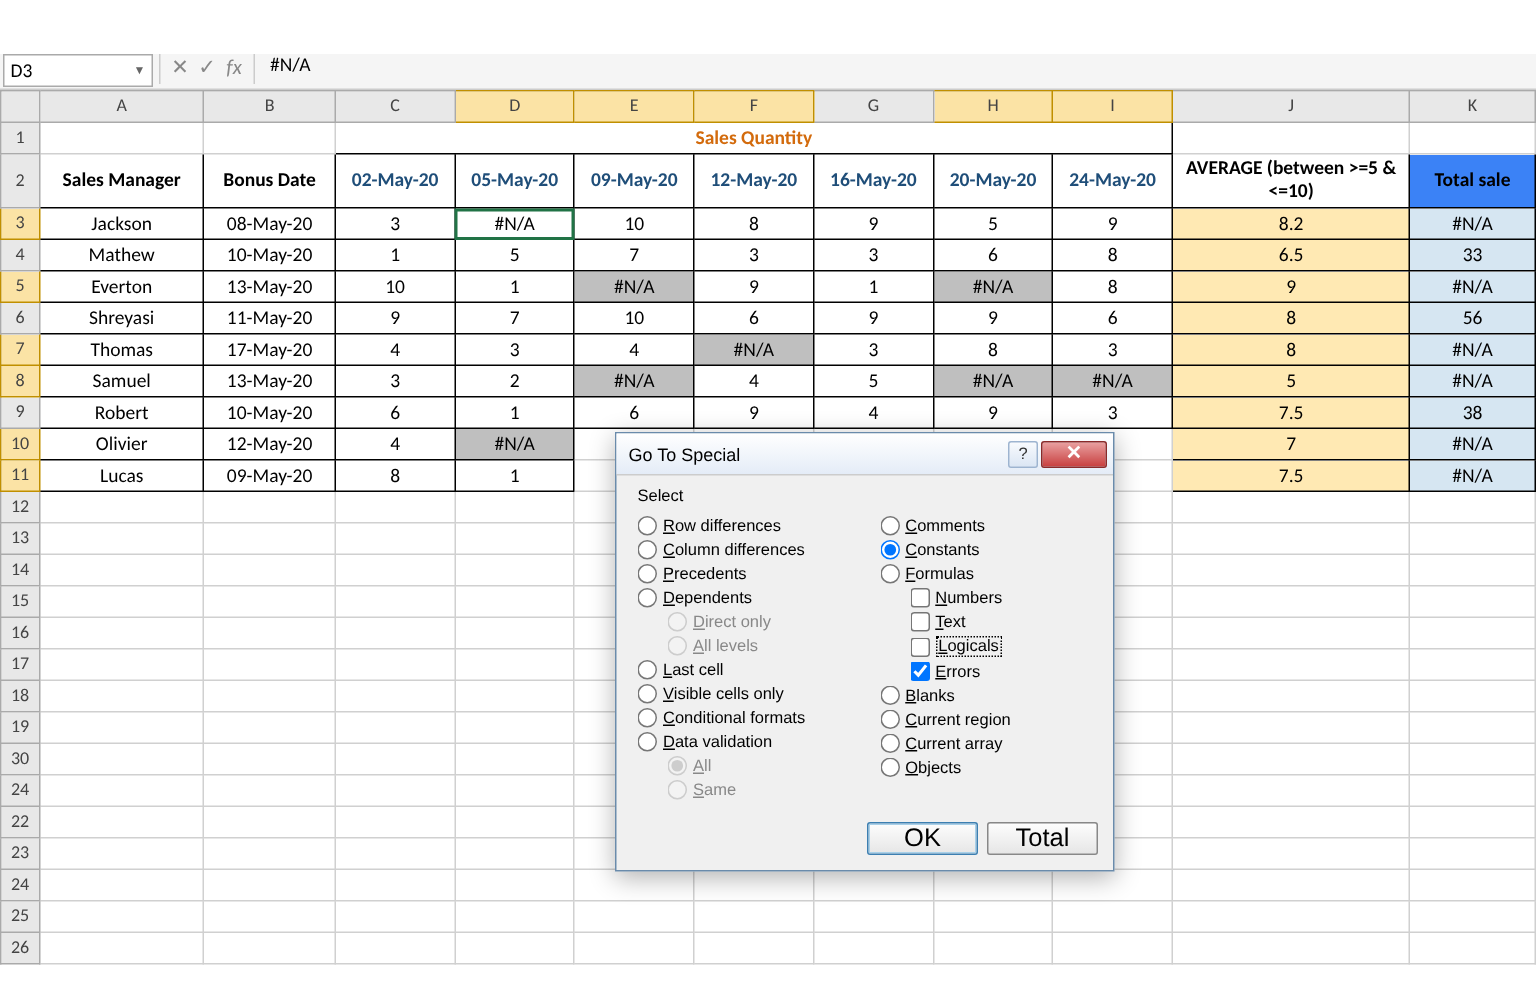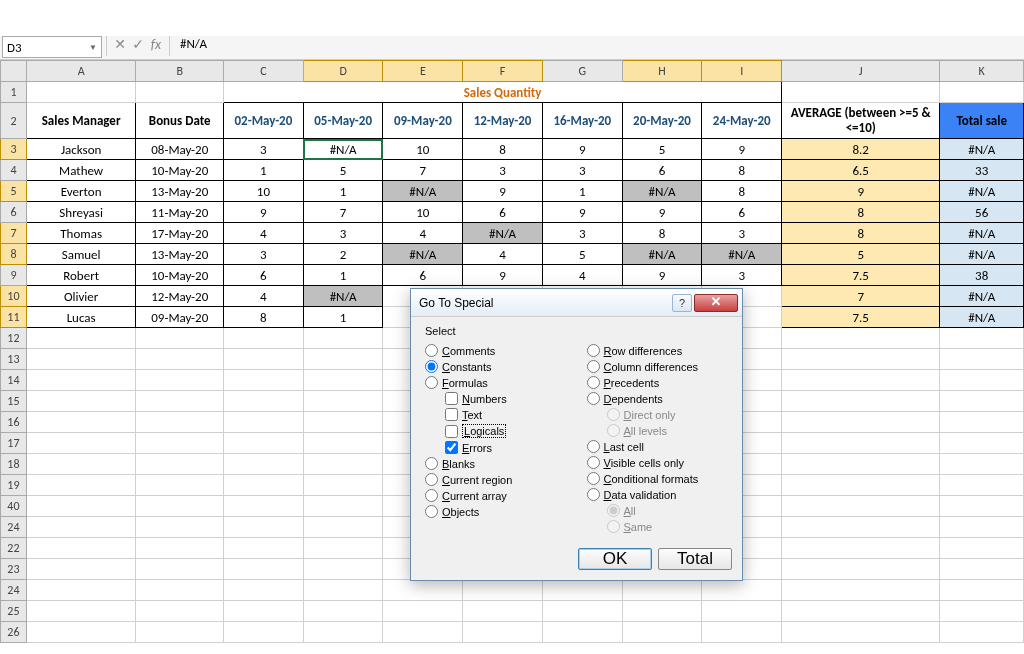--- a/index.html
+++ b/index.html
@@ -360,21 +360,21 @@
           <td></td>
           <td></td>
           <td></td>
           <td></td>
           <td></td>
           <td></td>
           <td></td>
           <td></td>
         </tr>
         <tr>
-          <th class="rowhead">40</th>
+          <th class="rowhead">30</th>
           <td></td>
           <td></td>
           <td></td>
           <td></td>
           <td></td>
           <td></td>
           <td></td>
           <td></td>
           <td></td>
           <td></td>
@@ -470,20 +470,70 @@
 
 <div class="dialog">
   <div class="dlg-title">
     <span>Go To Special</span>
     <div class="dlg-help">?</div>
     <div class="dlg-close">✕</div>
   </div>
   <div class="dlg-body">
     <div class="dlg-sect">Select</div>
     <div class="dlg-cols">
+      <div class="dlg-col" id="dlg-right">
+          <div class="opt">
+            <input type="radio" name="r" style="">
+            <label><u>R</u>ow differences</label>
+          </div>
+          <div class="opt">
+            <input type="radio" name="r" style="">
+            <label><u>C</u>olumn differences</label>
+          </div>
+          <div class="opt">
+            <input type="radio" name="r" style="">
+            <label><u>P</u>recedents</label>
+          </div>
+          <div class="opt">
+            <input type="radio" name="r" style="">
+            <label><u>D</u>ependents</label>
+          </div>
+          <div class="opt child disabled">
+            <input type="radio" name="r-c" disabled="" style="">
+            <label><u>D</u>irect only</label>
+          </div>
+          <div class="opt child disabled">
+            <input type="radio" name="r-c" disabled="" style="">
+            <label><u>A</u>ll levels</label>
+          </div>
+          <div class="opt">
+            <input type="radio" name="r" style="">
+            <label><u>L</u>ast cell</label>
+          </div>
+          <div class="opt">
+            <input type="radio" name="r" style="">
+            <label><u>V</u>isible cells only</label>
+          </div>
+          <div class="opt">
+            <input type="radio" name="r" style="">
+            <label><u>C</u>onditional formats</label>
+          </div>
+          <div class="opt">
+            <input type="radio" name="r" style="">
+            <label><u>D</u>ata validation</label>
+          </div>
+          <div class="opt child disabled">
+            <input type="radio" name="r-c" disabled="" checked="" style="">
+            <label><u>A</u>ll</label>
+          </div>
+          <div class="opt child disabled">
+            <input type="radio" name="r-c" disabled="" style="">
+            <label><u>S</u>ame</label>
+          </div>
+        </div>
       <div class="dlg-col" id="dlg-left">
           <div class="opt">
             <input type="radio" name="l" style="">
             <label><u>C</u>omments</label>
           </div>
           <div class="opt">
             <input type="radio" name="l" checked="" style="">
             <label><u>C</u>onstants</label>
           </div>
           <div class="opt">
@@ -514,70 +564,20 @@
             <input type="radio" name="l" style="">
             <label><u>C</u>urrent region</label>
           </div>
           <div class="opt">
             <input type="radio" name="l" style="">
             <label><u>C</u>urrent array</label>
           </div>
           <div class="opt">
             <input type="radio" name="l" style="">
             <label><u>O</u>bjects</label>
-          </div>
-        </div>
-      <div class="dlg-col" id="dlg-right">
-          <div class="opt">
-            <input type="radio" name="r" style="">
-            <label><u>R</u>ow differences</label>
-          </div>
-          <div class="opt">
-            <input type="radio" name="r" style="">
-            <label><u>C</u>olumn differences</label>
-          </div>
-          <div class="opt">
-            <input type="radio" name="r" style="">
-            <label><u>P</u>recedents</label>
-          </div>
-          <div class="opt">
-            <input type="radio" name="r" style="">
-            <label><u>D</u>ependents</label>
-          </div>
-          <div class="opt child disabled">
-            <input type="radio" name="r-c" disabled="" style="">
-            <label><u>D</u>irect only</label>
-          </div>
-          <div class="opt child disabled">
-            <input type="radio" name="r-c" disabled="" style="">
-            <label><u>A</u>ll levels</label>
-          </div>
-          <div class="opt">
-            <input type="radio" name="r" style="">
-            <label><u>L</u>ast cell</label>
-          </div>
-          <div class="opt">
-            <input type="radio" name="r" style="">
-            <label><u>V</u>isible cells only</label>
-          </div>
-          <div class="opt">
-            <input type="radio" name="r" style="">
-            <label><u>C</u>onditional formats</label>
-          </div>
-          <div class="opt">
-            <input type="radio" name="r" style="">
-            <label><u>D</u>ata validation</label>
-          </div>
-          <div class="opt child disabled">
-            <input type="radio" name="r-c" disabled="" checked="" style="">
-            <label><u>A</u>ll</label>
-          </div>
-          <div class="opt child disabled">
-            <input type="radio" name="r-c" disabled="" style="">
-            <label><u>S</u>ame</label>
           </div>
         </div>
     </div>
   </div>
   <div class="dlg-btns">
     <button class="dlg-btn primary">OK</button>
     <button class="dlg-btn">Total</button>
   </div>
 </div>
 

